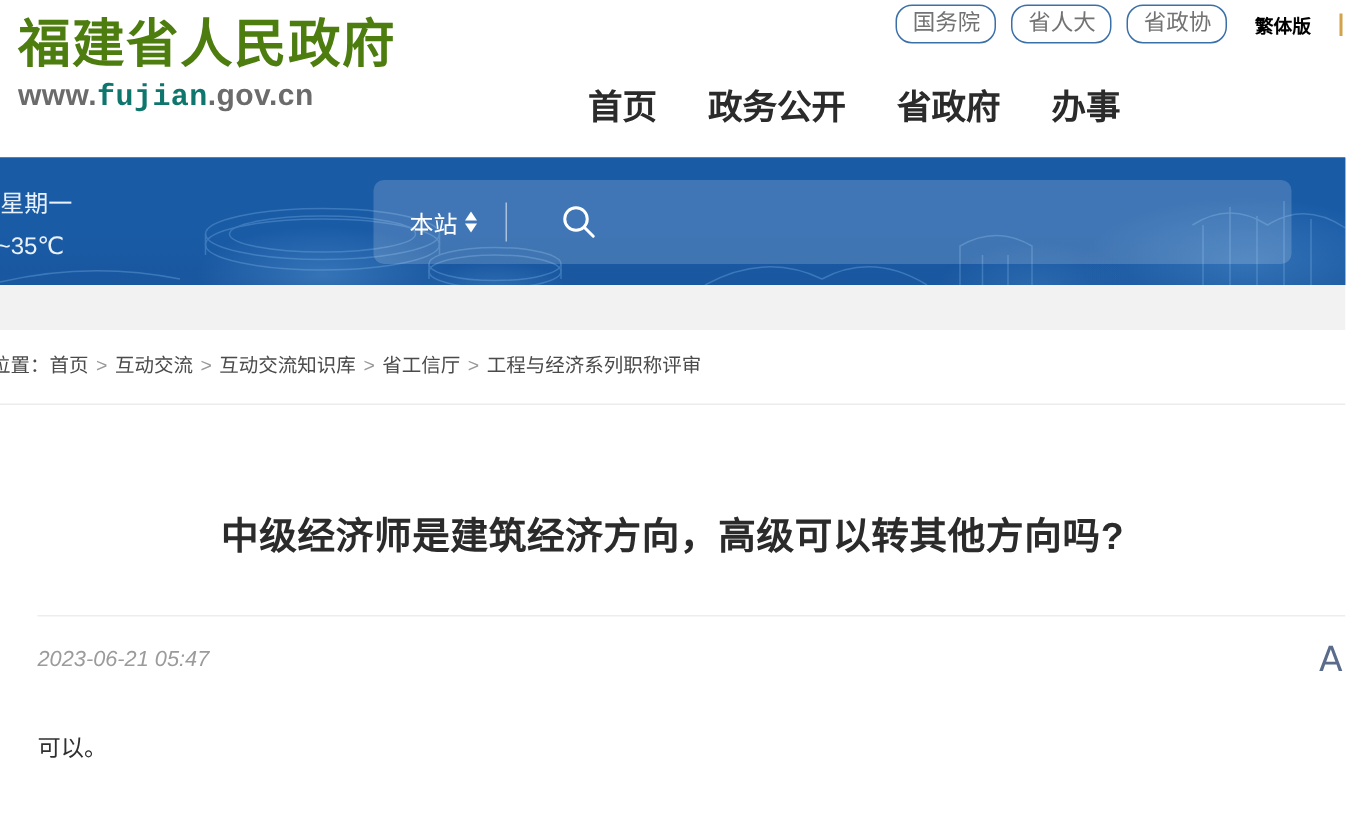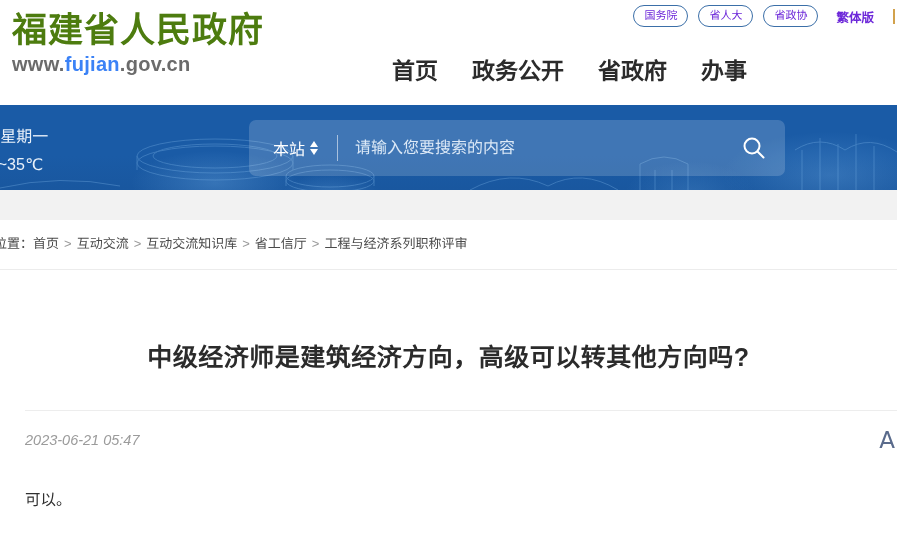--- a/index.html
+++ b/index.html
@@ -28,30 +28,30 @@
     top: 5px;
     right: 0px;
     display: flex;
     align-items: center;
     gap: 10px;
     height: 22px;
   }
   .pill {
     border: 1px solid #3b6fa8;
     border-radius: 11px;
-    color: #6d28d9;
-    font-size: 11px;
+    color: #737373;
+    font-size: 15px;
     line-height: 1;
     padding: 4px 10px 5px 10px;
     white-space: nowrap;
     background: #ffffff;
     cursor: pointer;
   }
   .toplink-text {
-    color: #6d28d9;
+    color: #000000;
     font-size: 12.5px;
     font-weight: bold;
     white-space: nowrap;
     padding-left: 8px;
     cursor: pointer;
   }
   .toplink-sep {
     width: 2px;
     height: 15px;
     background: #d2a24c;
@@ -74,21 +74,21 @@
     white-space: nowrap;
   }
   .logo-url {
     margin-top: 4px;
     font-size: 20px;
     font-weight: bold;
     color: #6b6b6b;
     letter-spacing: 0.3px;
     white-space: nowrap;
   }
-  .logo-url .hl { color: #3b82f6; }
+  .logo-url .hl { color: #0f766e; font-family: Liberation Mono, monospace; }
 
   .mainnav {
     position: absolute;
     left: 392px;
     top: 52px;
     display: flex;
     align-items: center;
     gap: 34px;
     white-space: nowrap;
   }
@@ -127,21 +127,21 @@
     color: #e9f1fa;
     font-size: 16px;
     line-height: 28px;
     white-space: nowrap;
   }
 
   .searchbox {
     position: absolute;
     left: 249px;
     top: 15px;
-    width: 536px;
+    width: 612px;
     height: 56px;
     background: rgba(255,255,255,.17);
     border-radius: 7px;
     display: flex;
     align-items: center;
   }
   .scope {
     display: flex;
     align-items: center;
     gap: 5px;
@@ -336,21 +336,20 @@
 
   <div class="searchbox">
     <div class="scope">
       <span>本站</span>
       <span class="scope-arrows">
         <i class="up"></i>
           <i class="down"></i>
       </span>
     </div>
     <div class="search-divider"></div>
-    <input class="search-input" type="text" placeholder="请输入您要搜索的内容" style="">
     <button class="search-btn">
       <svg width="26" height="26" viewBox="0 0 26 26" xmlns="http://www.w3.org/2000/svg">
         <circle cx="11" cy="11" r="7.5" fill="none" stroke="#ffffff" stroke-width="2"></circle>
         <line x1="16.5" y1="16.5" x2="22.5" y2="22.5" stroke="#ffffff" stroke-width="2" stroke-linecap="round"></line>
       </svg>
     </button>
   </div>
 </div>
 
 <div class="gap"></div>

